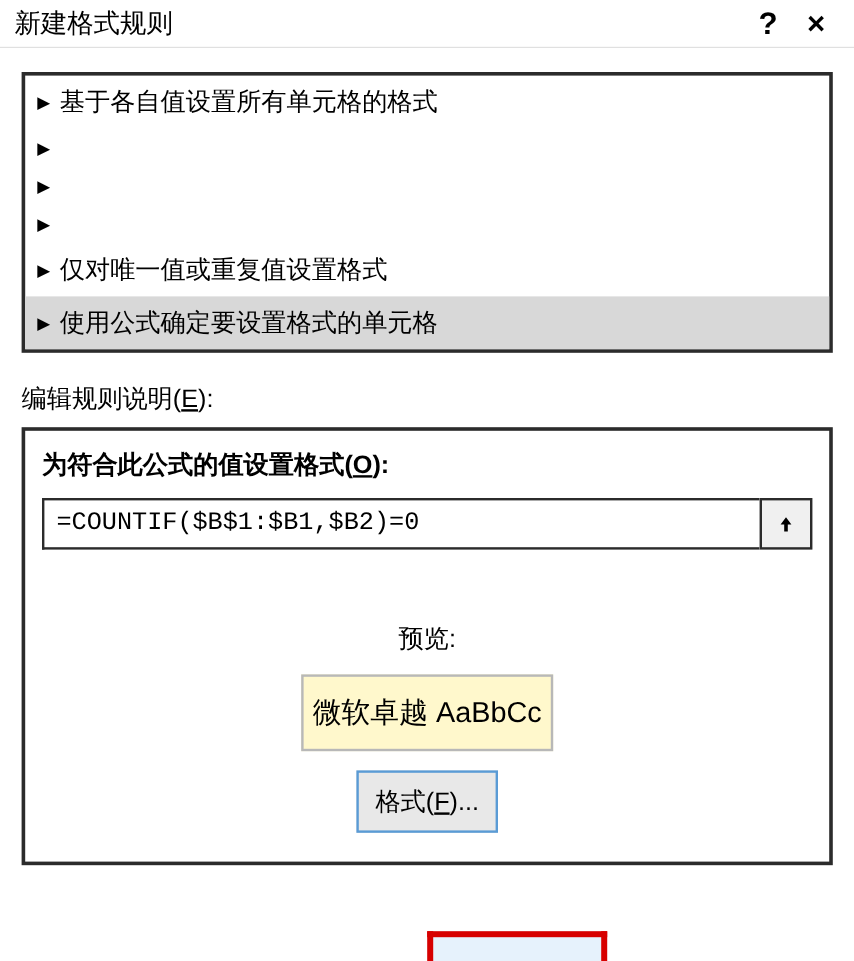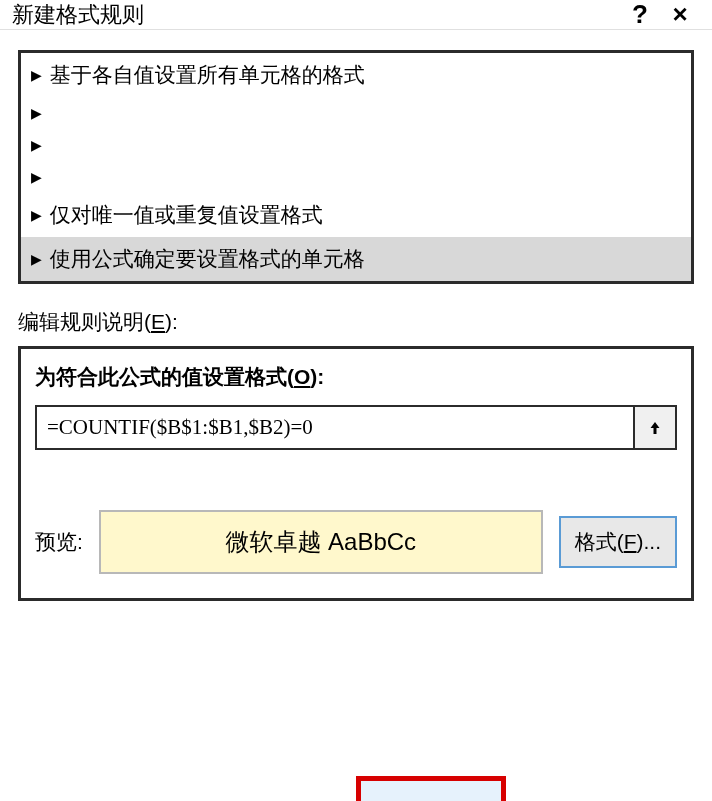--- a/index.html
+++ b/index.html
@@ -12,21 +12,21 @@
       background: #fff;
       width: 712px;
       height: 801px;
       overflow: hidden;
     }
     .titlebar {
       display: flex;
       align-items: center;
       padding: 8px 12px;
       border-bottom: 1px solid #e0e0e0;
-      height: 30px;
+      height: 40px;
     }
     .titlebar .title {
       font-size: 22px;
       flex: 1;
     }
     .titlebar .help-icon, .titlebar .close-icon {
       width: 40px;
       text-align: center;
       font-size: 26px;
       font-weight: bold;
@@ -75,41 +75,42 @@
     .formula-row {
       display: flex;
       align-items: stretch;
       margin-bottom: 60px;
     }
     .formula-input {
       flex: 1;
       border: 2px solid #2b2b2b;
       padding: 8px 10px;
       font-size: 21px;
-      font-family: Liberation Serif, serif;
+      font-family: Liberation Mono, monospace;
       outline: none;
       border-right: none;
     }
     .formula-btn {
       width: 44px;
       border: 2px solid #2b2b2b;
       background: #f0f0f0;
       display: flex;
       align-items: center;
       justify-content: center;
       cursor: pointer;
     }
     .formula-btn svg {
       width: 18px;
       height: 18px;
     }
     .preview-row {
       display: flex;
       align-items: center;
       gap: 16px;
+      flex-direction: column;
     }
     .preview-label {
       font-size: 21px;
       flex-shrink: 0;
     }
     .preview-sample {
       flex: 1;
       border: 2px solid #b8b8b8;
       background: #fff8cc;
       text-align: center;

